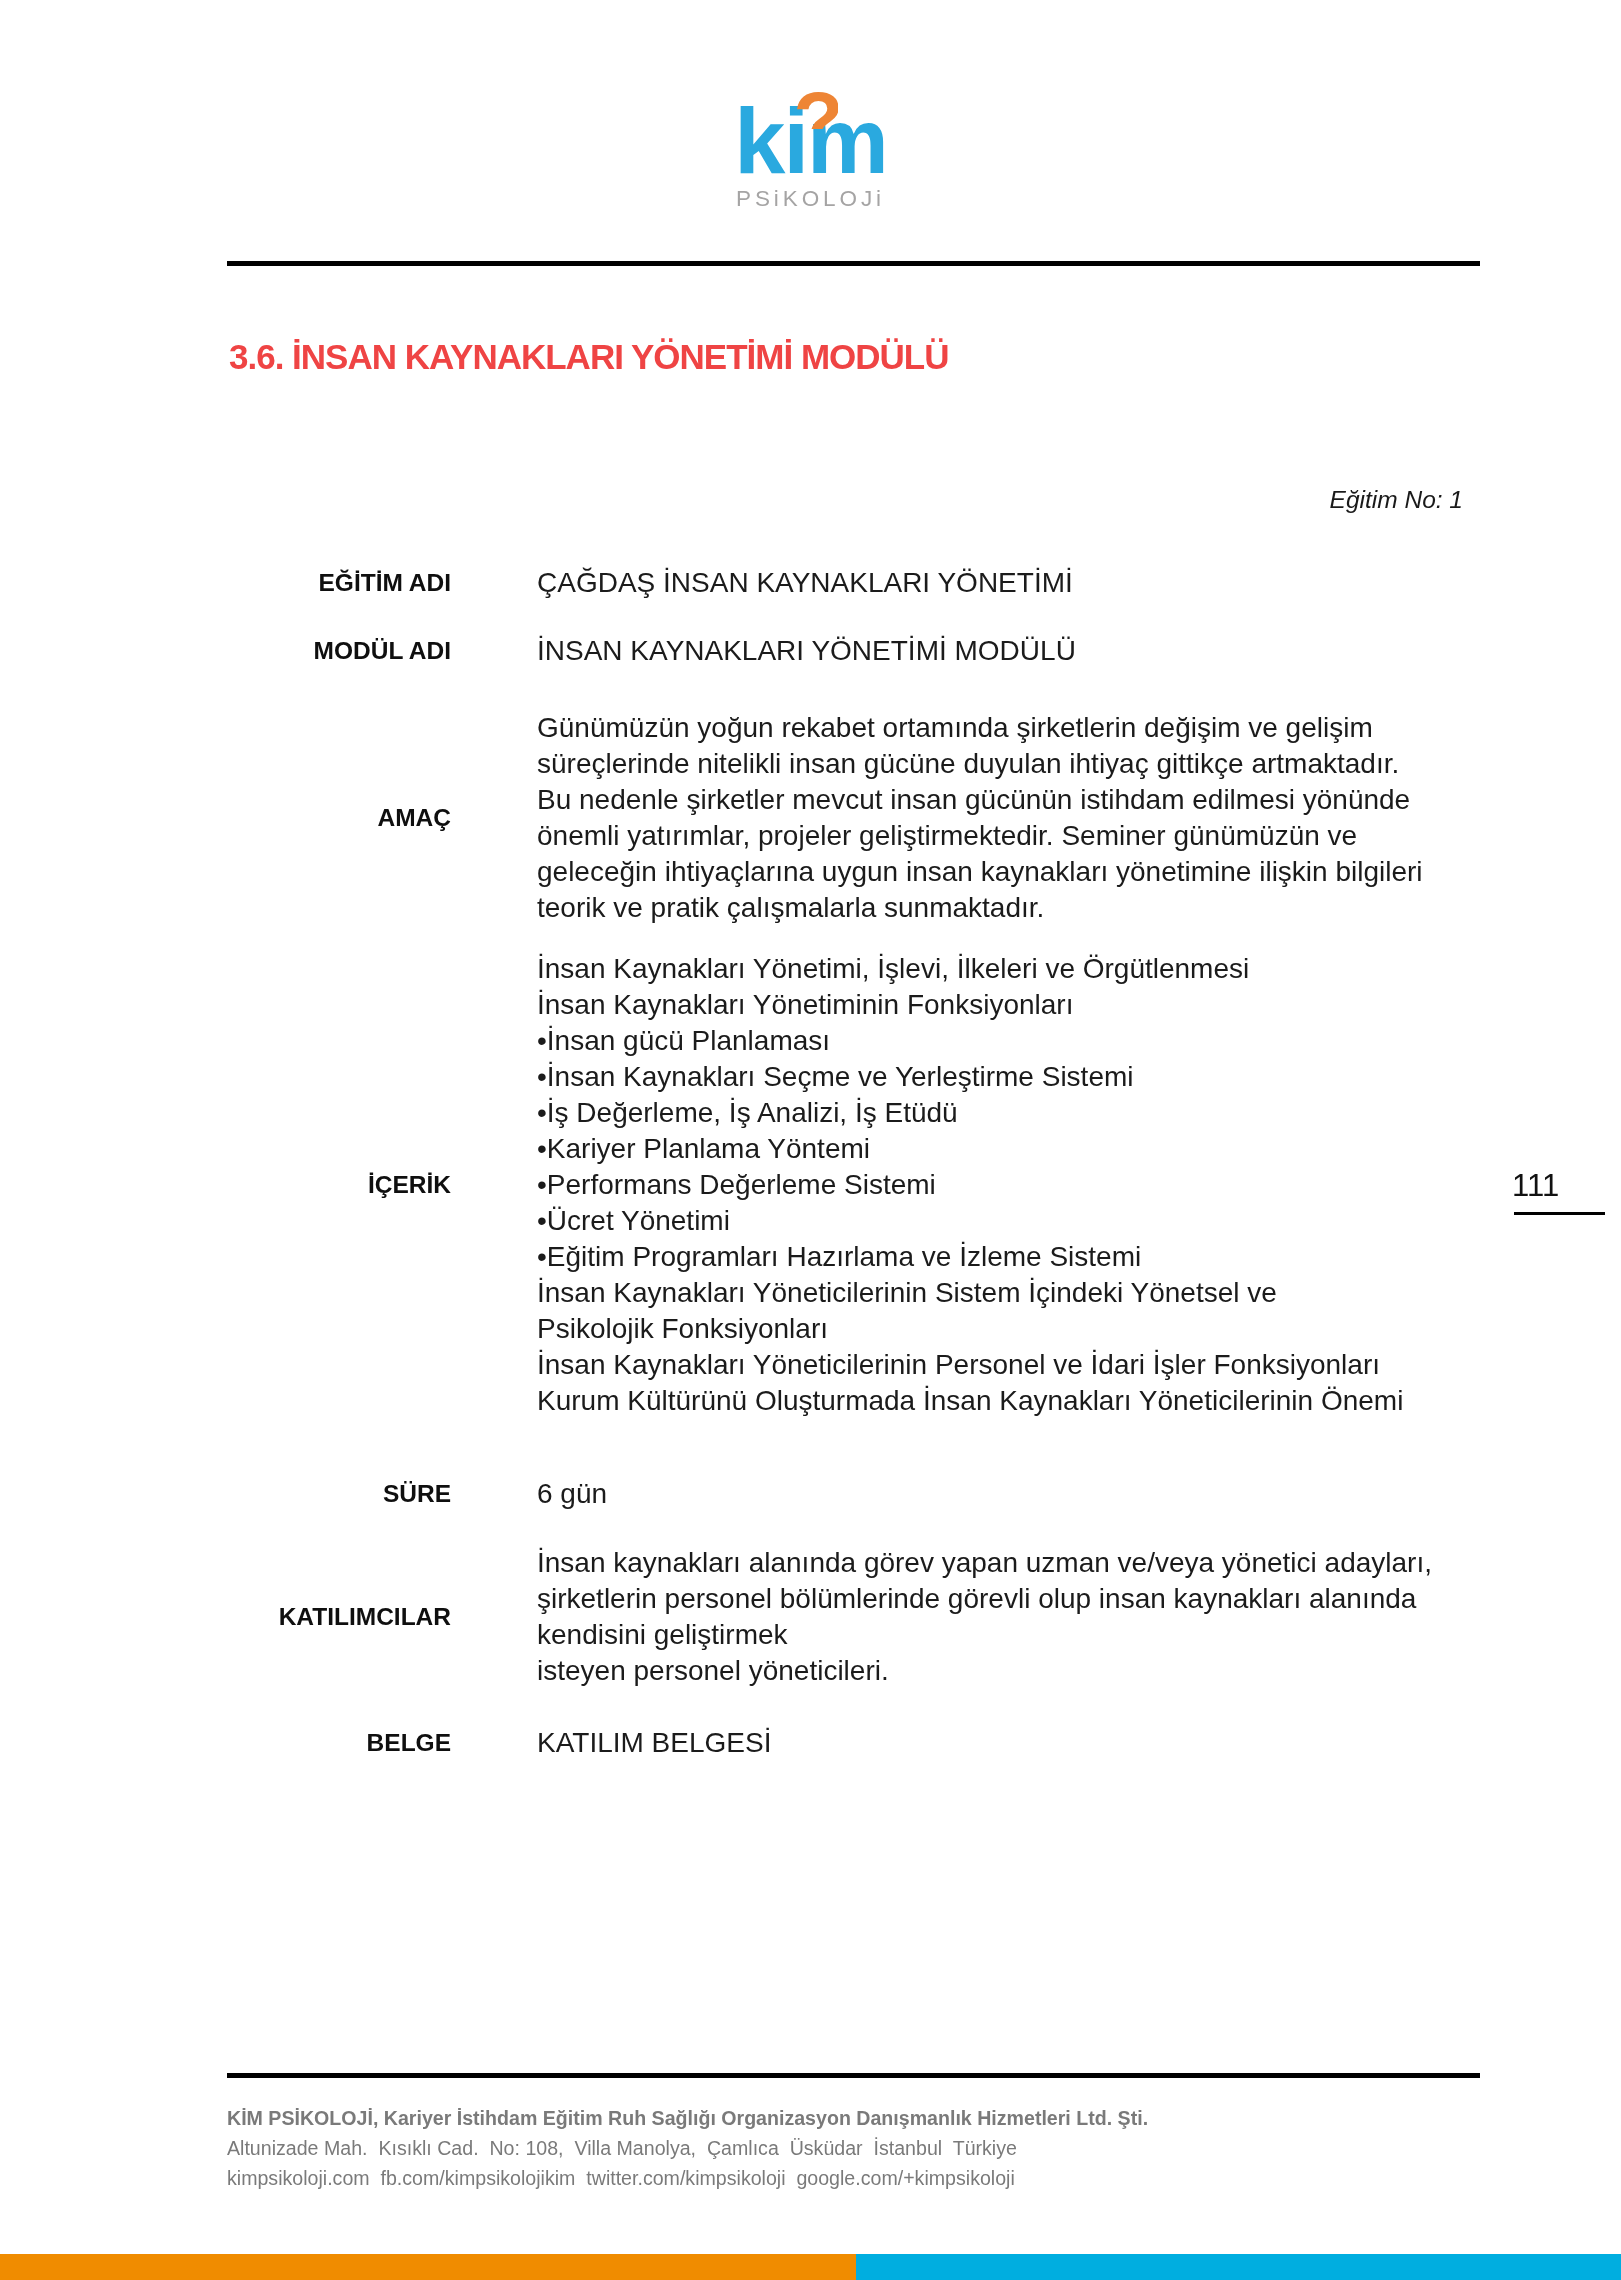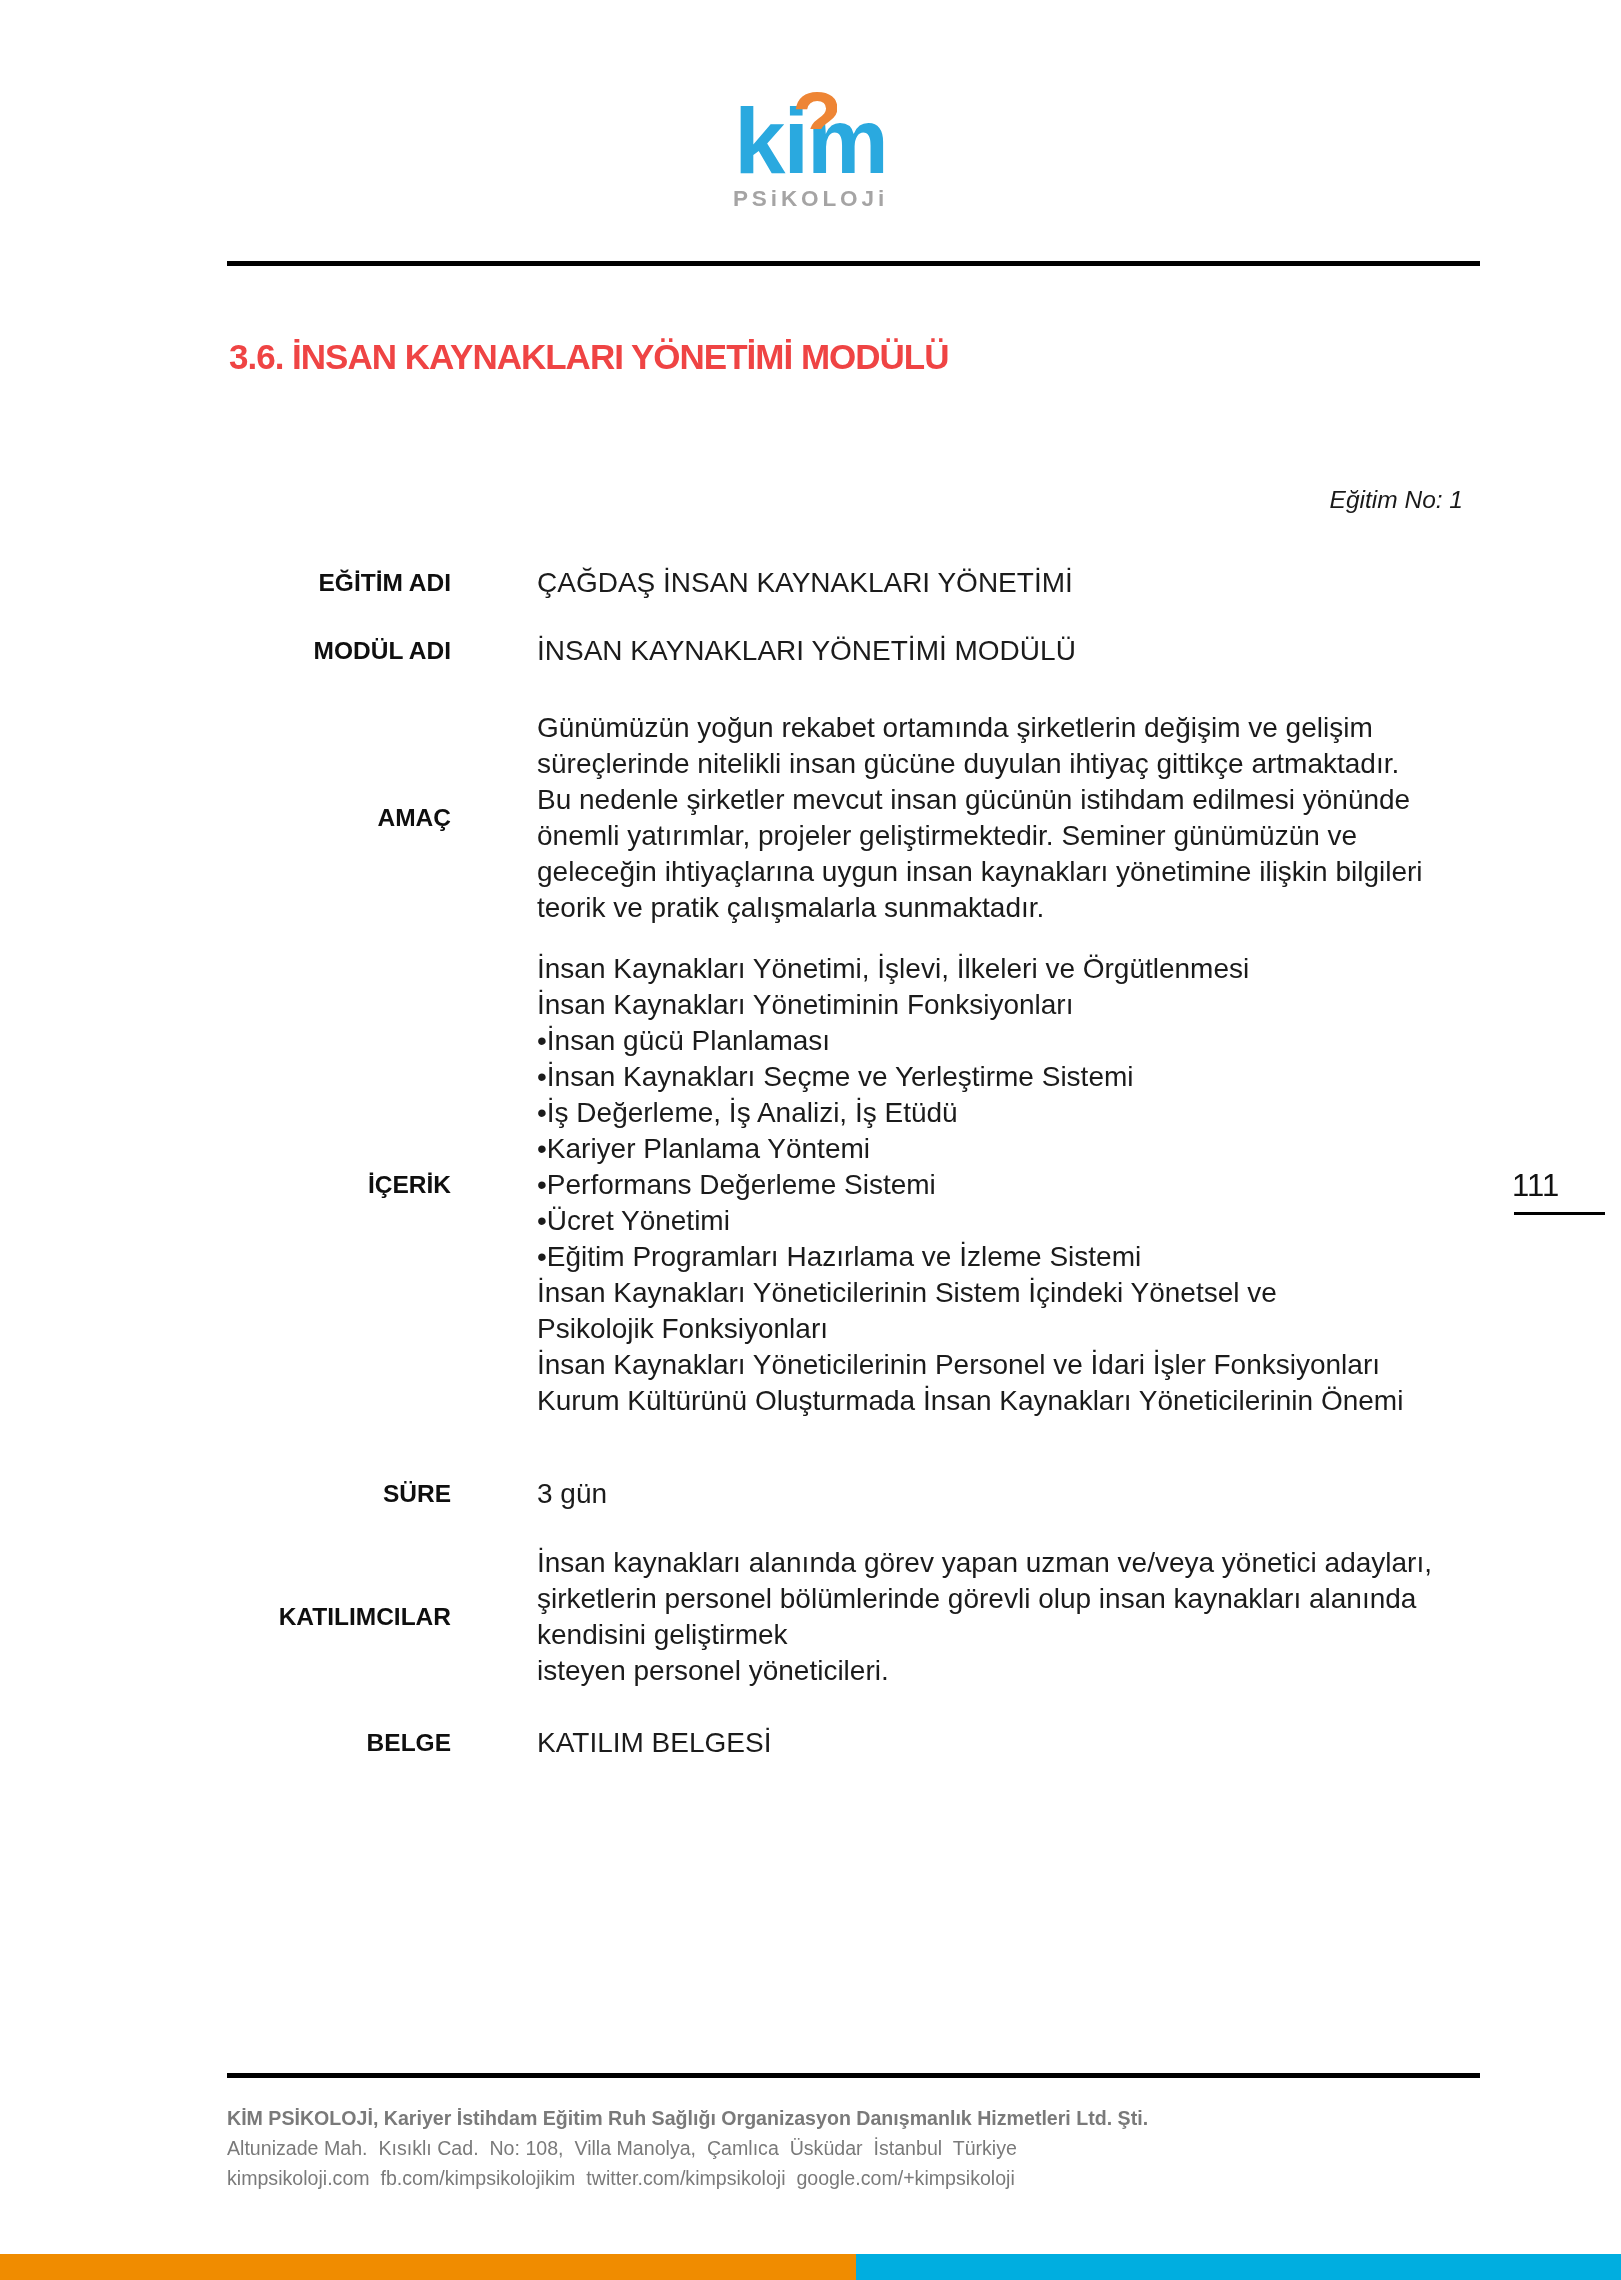--- a/index.html
+++ b/index.html
@@ -6,21 +6,21 @@
   html,body { background:#ffffff; }
   body { font-family:"Liberation Sans","DejaVu Sans",sans-serif; color:#161616; }
   .page { position:relative; width:1621px; height:2281px; background:#ffffff; overflow:hidden; }
 
   
   .logo { position:absolute; top:102px; left:0; width:100%; text-align:center; }
   .logo-box { display:inline-block; position:relative; }
   .logo-kim { font-size:92px; font-weight:bold; line-height:78px; color:#2AA9DF; letter-spacing:-2px; }
   .logo-q { position:absolute; top:-21.6px; left:59px; width:45px; height:49px; overflow:hidden;
             color:#EE8535; font-size:82px; line-height:82px; font-weight:bold; text-align:left; }
-  .logo-sub { margin-top:5.9px; font-size:22.5px; font-weight:bold; letter-spacing:3.9px; color:#A5A4A4; }
+  .logo-sub { margin-top:5.9px; font-size:22.5px; font-weight:normal; letter-spacing:3.9px; color:#A5A4A4; }
 
   
   .rule { position:absolute; left:227px; width:1253px; height:4.9px; background:#000; }
   .rule-top { top:261px; }
   .rule-footer { top:2073px; }
 
   
   .doc-title { position:absolute; left:229px; top:337px; font-size:35px; font-weight:bold; letter-spacing:-1px; color:#ef4444; }
   .egitim-no { position:absolute; top:486px; left:973px; width:490px; text-align:right; font-size:24.5px; color:#1a1a1a;font-style:italic; }
 
@@ -91,21 +91,21 @@
 •Performans Değerleme Sistemi
 •Ücret Yönetimi
 •Eğitim Programları Hazırlama ve İzleme Sistemi
 İnsan Kaynakları Yöneticilerinin Sistem İçindeki Yönetsel ve
 Psikolojik Fonksiyonları
 İnsan Kaynakları Yöneticilerinin Personel ve İdari İşler Fonksiyonları
 Kurum Kültürünü Oluşturmada İnsan Kaynakları Yöneticilerinin Önemi</div>
     </div>
     <div class="row" style="top:1476px">
       <div class="flabel">SÜRE</div>
-      <div class="fvalue">3 gün</div>
+      <div class="fvalue">6 gün</div>
     </div>
     <div class="row" style="top:1545px">
       <div class="flabel">KATILIMCILAR</div>
       <div class="fvalue">İnsan kaynakları alanında görev yapan uzman ve/veya yönetici adayları,
 şirketlerin personel bölümlerinde görevli olup insan kaynakları alanında
 kendisini geliştirmek
 isteyen personel yöneticileri.</div>
     </div>
     <div class="row" style="top:1725px">
       <div class="flabel">BELGE</div>

